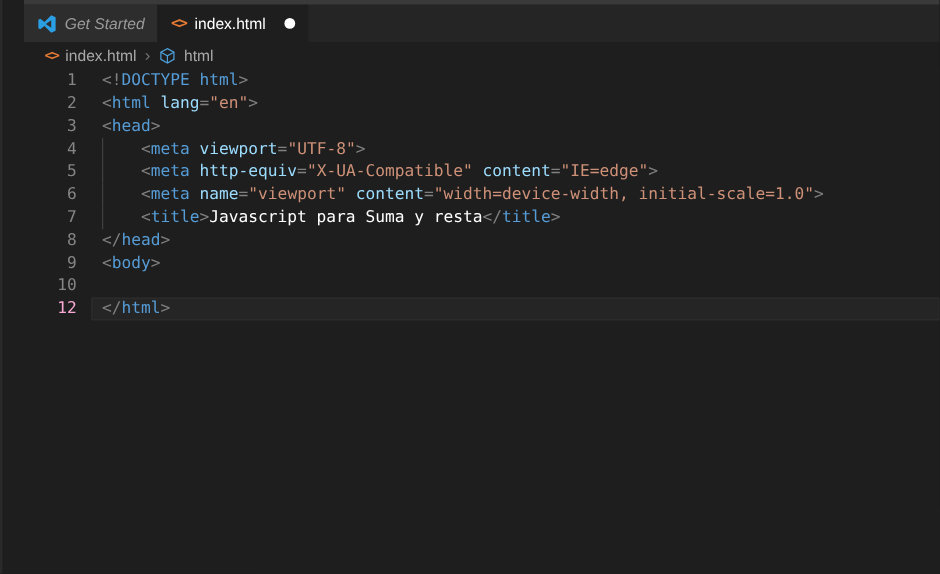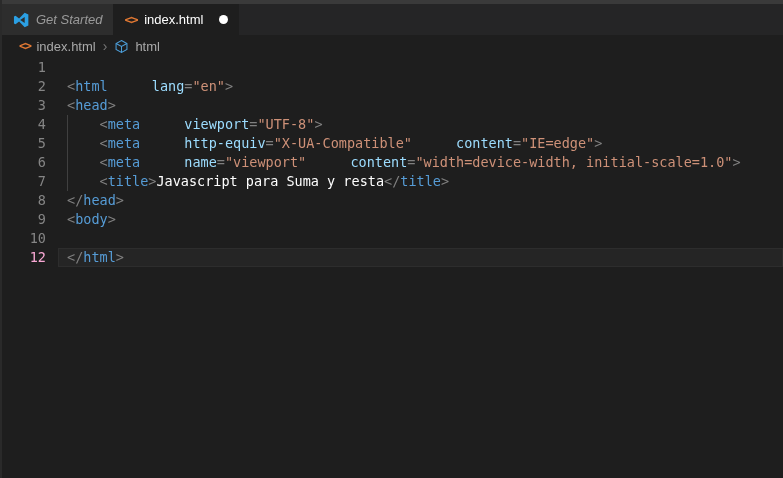--- a/index.html
+++ b/index.html
@@ -1,18 +1,18 @@
 <!DOCTYPE html>
 <html><head>
 <meta charset="utf-8">
 <style>
   * { margin:0; padding:0; box-sizing:border-box; }
   html,body { width:783px; height:478px; overflow:hidden; }
   body { background:#1e1e1e; font-family:"Liberation Sans", sans-serif; }
-  .window { width:783px; height:478px; display:flex; flex-direction:column; border-left:2px solid #2a2a2a; }
+  .window { width:783px; height:478px; display:flex; flex-direction:column; border-left:2px solid #2a2a2a;padding-left:18px; }
 
   
   .titlebar-strip { height:4px; background:#3a3a3a; flex:none; }
 
   
   .tabbar { height:31px; background:#252526; display:flex; flex:none; }
   .tab { display:flex; align-items:center; padding:0 11px; gap:7px; font-size:13px; cursor:pointer; height:31px; }
   .tab.preview { background:#2d2d2d; color:#9a9a9a; }
   .tab.preview .tab-label { font-style:italic; }
   .tab.active { background:#1e1e1e; color:#ffffff; }
@@ -28,21 +28,21 @@
   
   .editor { flex:1; position:relative; font-family:"DejaVu Sans Mono", monospace; font-size:13.5px; line-height:19px; padding-top:1px; }
   .row { position:relative; height:19px; display:flex; white-space:pre; }
   .ln { width:44px; text-align:right; color:#858585; flex:none; z-index:1; }
   .row.current .ln { color:#f9a8d4; }
   .code { position:relative; padding-left:21px; z-index:1; }
   .hl { position:absolute; left:56px; right:0; top:0; bottom:0; border:1px solid #2d2d2d; background:rgba(255,255,255,0.03); }
   .guide { position:absolute; left:65px; top:0; bottom:0; width:1px; background:#404040; }
   .tok-p { color:#808080; }
   .tok-tag { color:#569cd6; }
-  .tok-attr { color:#9cdcfe;margin-left:36px; }
+  .tok-attr { color:#9cdcfe; }
   .tok-str { color:#ce9178; }
   .tok-t { color:#ffffff; }
 </style>
 </head>
 <body>
 
 <div class="window">
 
   <div class="titlebar-strip"></div>
 
@@ -77,21 +77,21 @@
         <svg width="15" height="15" viewBox="0 0 16 16">
           <path d="M8 1.6 13.8 4.8v6.4L8 14.4 2.2 11.2V4.8Z" fill="none" stroke="#4d9fda" stroke-width="1.1"></path>
           <path d="M2.2 4.8 8 8l5.8-3.2M8 8v6.4" fill="none" stroke="#4d9fda" stroke-width="1.1"></path>
         </svg>
       </span>
       <span>html</span>
     </span>
   </div>
 
   <div class="editor">
-      <div class="row"><span class="ln">1</span></div>
+      <div class="row"><span class="ln">1</span><span class="code"><span class="tok-p">&lt;!</span><span class="tok-tag">DOCTYPE</span><span class="tok-t"> </span><span class="tok-tag">html</span><span class="tok-p">&gt;</span></span></div>
       <div class="row"><span class="ln">2</span><span class="code"><span class="tok-p">&lt;</span><span class="tok-tag">html</span><span class="tok-t"> </span><span class="tok-attr">lang</span><span class="tok-p">=</span><span class="tok-str">"en"</span><span class="tok-p">&gt;</span></span></div>
       <div class="row"><span class="ln">3</span><span class="code"><span class="tok-p">&lt;</span><span class="tok-tag">head</span><span class="tok-p">&gt;</span></span></div>
       <div class="row"><span class="ln">4</span><div class="guide"></div><span class="code"><span class="tok-t">    </span><span class="tok-p">&lt;</span><span class="tok-tag">meta</span><span class="tok-t"> </span><span class="tok-attr">viewport</span><span class="tok-p">=</span><span class="tok-str">"UTF-8"</span><span class="tok-p">&gt;</span></span></div>
       <div class="row"><span class="ln">5</span><div class="guide"></div><span class="code"><span class="tok-t">    </span><span class="tok-p">&lt;</span><span class="tok-tag">meta</span><span class="tok-t"> </span><span class="tok-attr">http-equiv</span><span class="tok-p">=</span><span class="tok-str">"X-UA-Compatible"</span><span class="tok-t"> </span><span class="tok-attr">content</span><span class="tok-p">=</span><span class="tok-str">"IE=edge"</span><span class="tok-p">&gt;</span></span></div>
       <div class="row"><span class="ln">6</span><div class="guide"></div><span class="code"><span class="tok-t">    </span><span class="tok-p">&lt;</span><span class="tok-tag">meta</span><span class="tok-t"> </span><span class="tok-attr">name</span><span class="tok-p">=</span><span class="tok-str">"viewport"</span><span class="tok-t"> </span><span class="tok-attr">content</span><span class="tok-p">=</span><span class="tok-str">"width=device-width, initial-scale=1.0"</span><span class="tok-p">&gt;</span></span></div>
       <div class="row"><span class="ln">7</span><div class="guide"></div><span class="code"><span class="tok-t">    </span><span class="tok-p">&lt;</span><span class="tok-tag">title</span><span class="tok-p">&gt;</span><span class="tok-t">Javascript para Suma y resta</span><span class="tok-p">&lt;/</span><span class="tok-tag">title</span><span class="tok-p">&gt;</span></span></div>
       <div class="row"><span class="ln">8</span><span class="code"><span class="tok-p">&lt;/</span><span class="tok-tag">head</span><span class="tok-p">&gt;</span></span></div>
       <div class="row"><span class="ln">9</span><span class="code"><span class="tok-p">&lt;</span><span class="tok-tag">body</span><span class="tok-p">&gt;</span></span></div>
       <div class="row"><span class="ln">10</span><span class="code"></span></div>
       <div class="row current"><div class="hl"></div><span class="ln">12</span><span class="code"><span class="tok-p">&lt;/</span><span class="tok-tag">html</span><span class="tok-p">&gt;</span></span></div>

